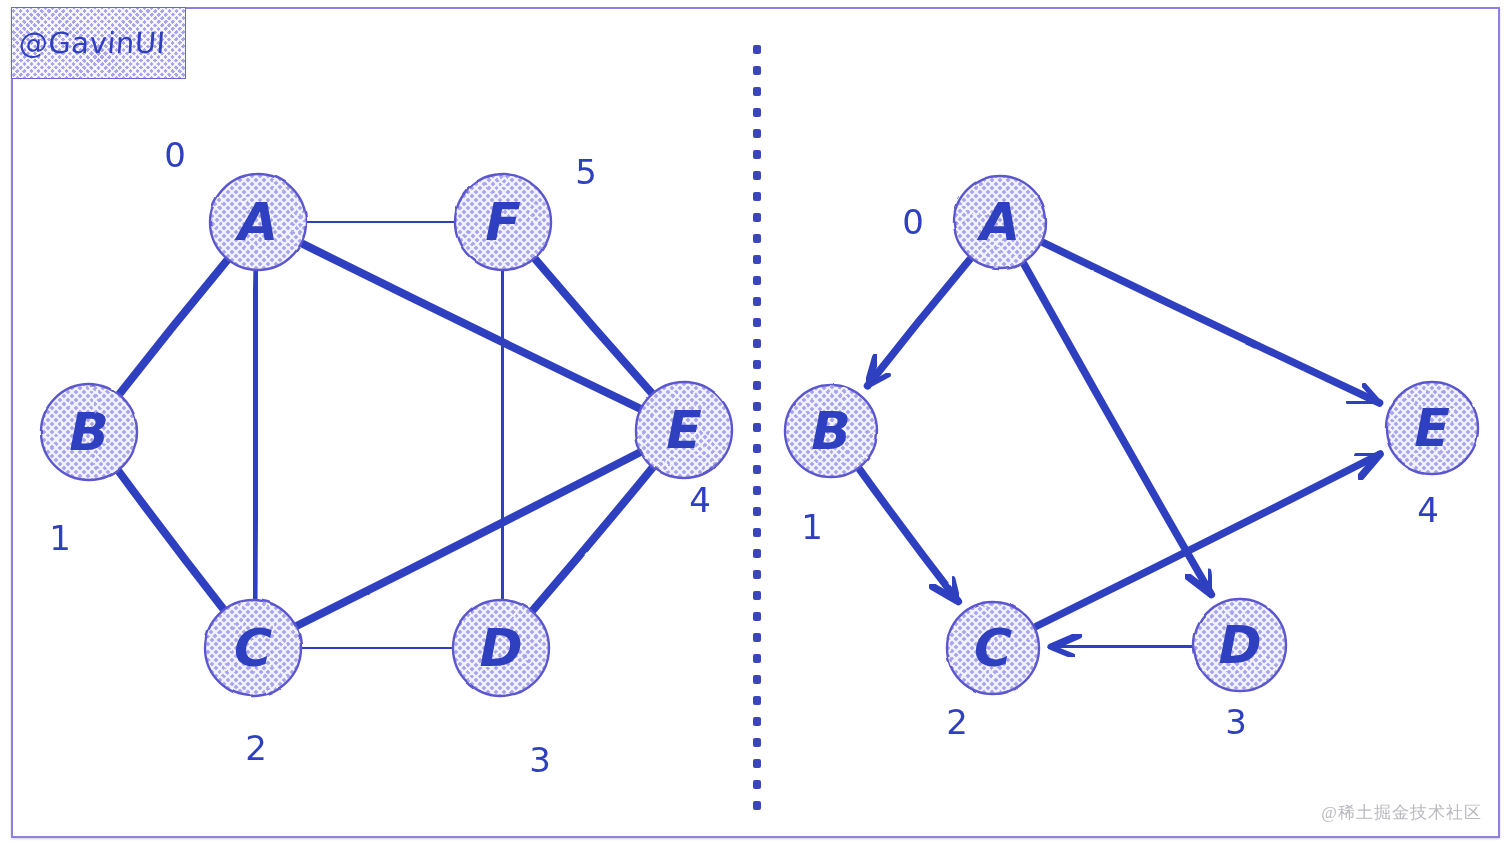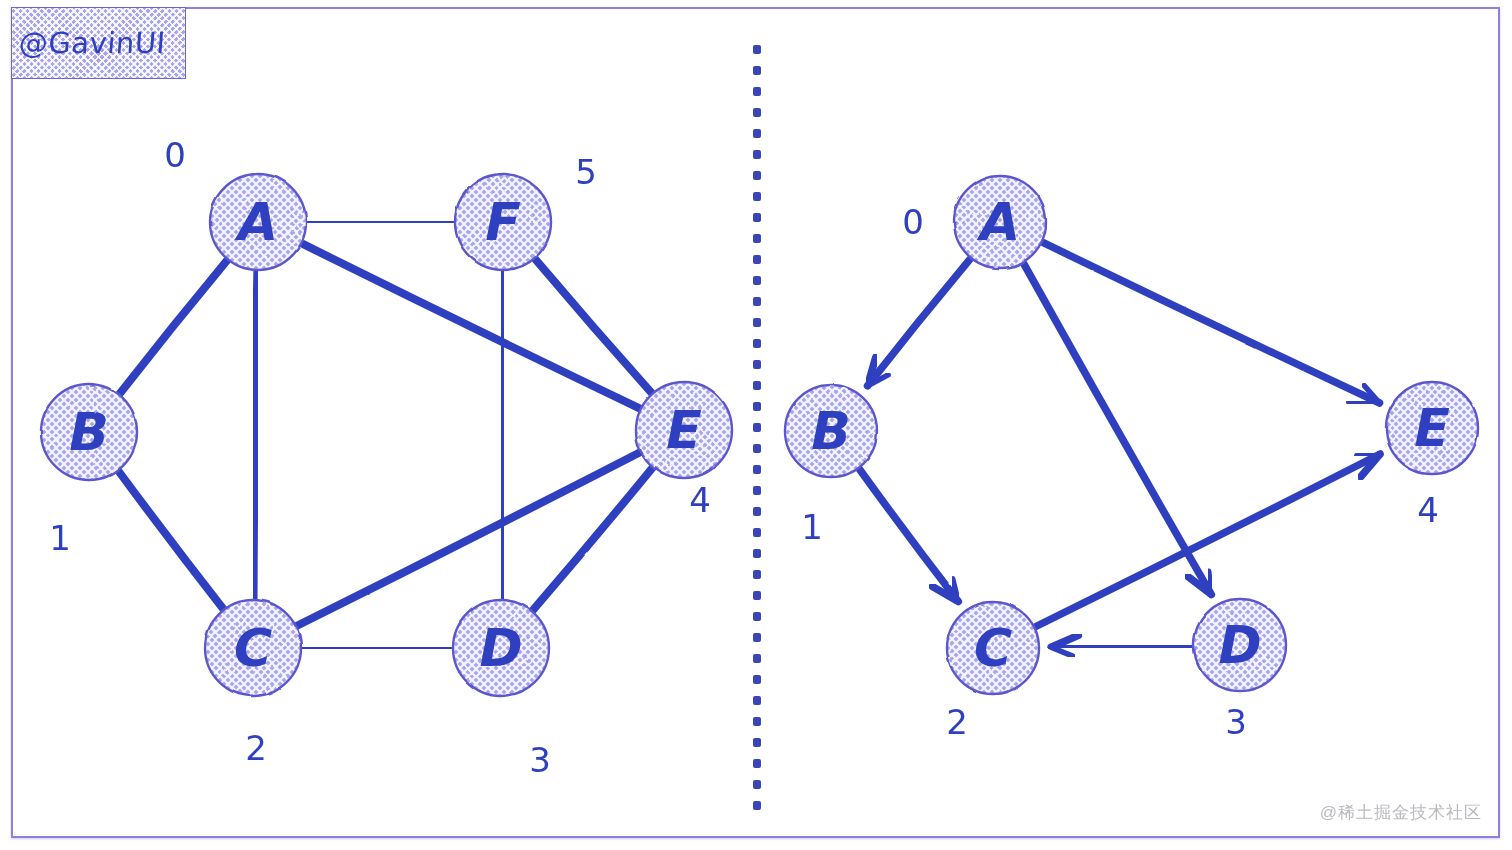--- a/index.html
+++ b/index.html
@@ -74,21 +74,21 @@
     transform: skewX(-4deg);
   }
 
   
   #wm-bottom {
     position: absolute;
     right: 30px;
     bottom: 26px;
     color: #b9b9bf;
     font-size: 17px;
-    font-family: Liberation Sans, sans-serif;
+    font-family: Liberation Serif, serif;
     letter-spacing: 1px;
     white-space: nowrap;
   }
 
   .node-label-text {
     font-family: "DejaVu Sans", sans-serif;
     font-weight: bold;
     font-style: italic;
     fill: #2f3fc0;
   }

